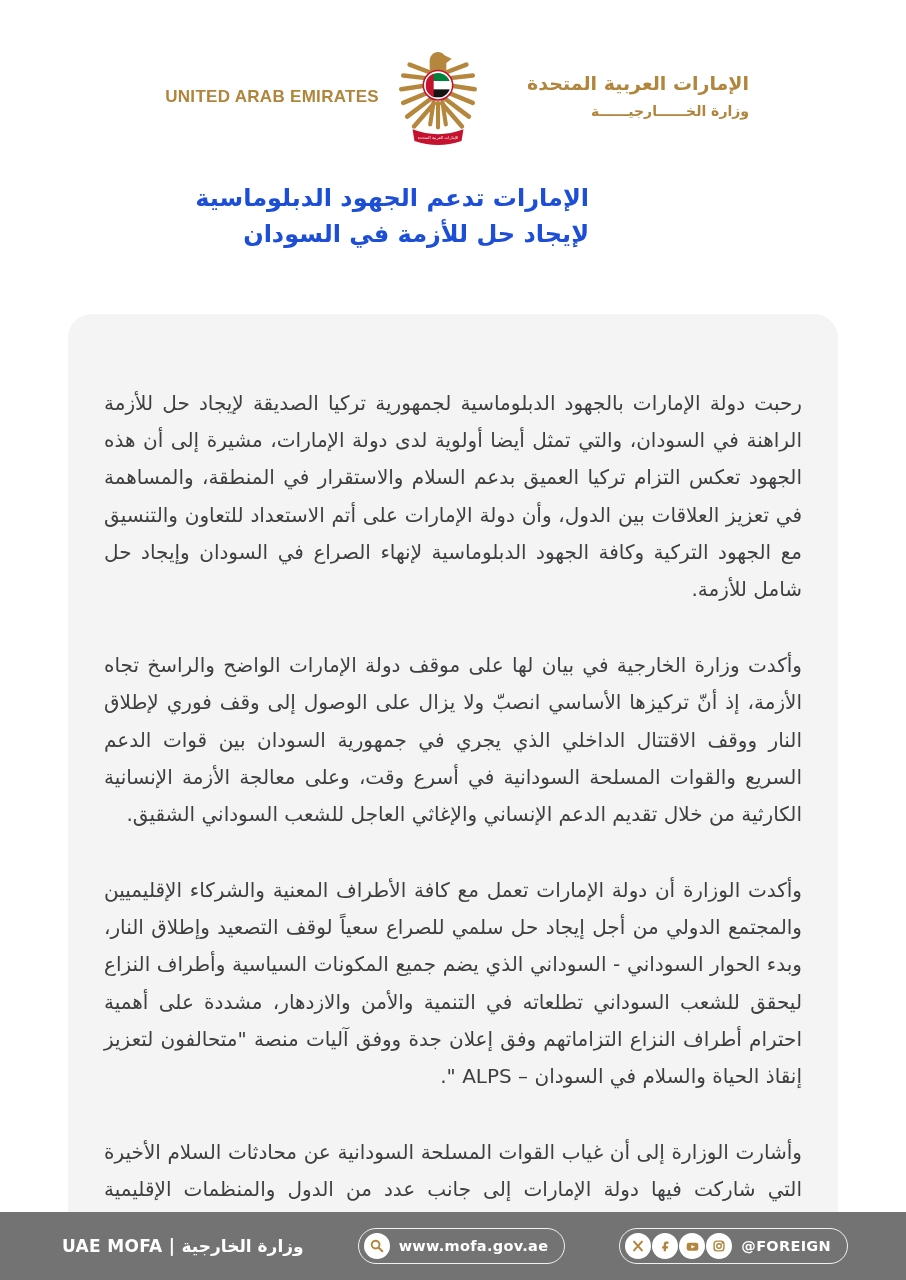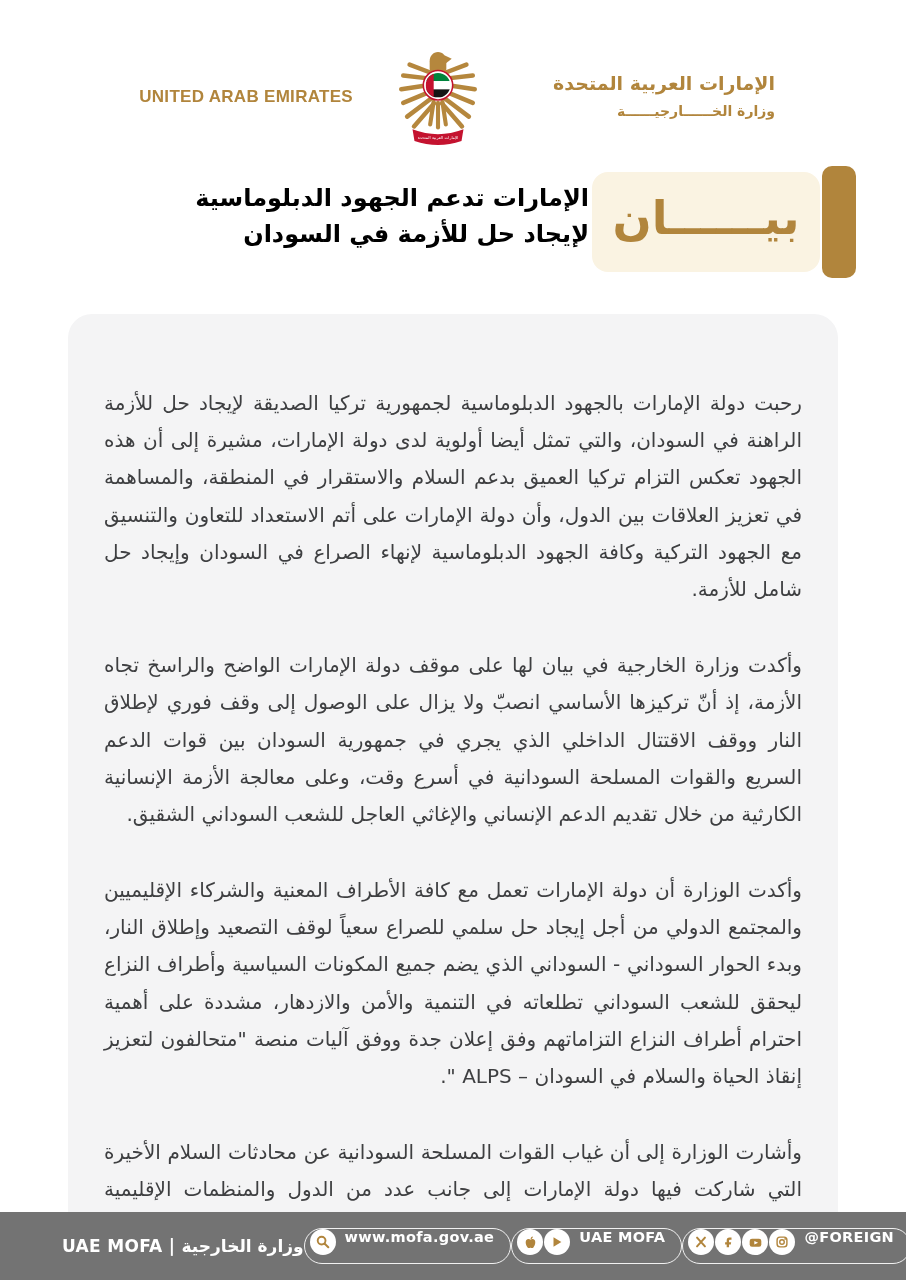--- a/index.html
+++ b/index.html
@@ -10,21 +10,21 @@
     font-family:"DejaVu Sans", sans-serif;
     overflow:hidden;
   }
 
   
   .header {
     padding-top:42px;
     display:flex;
     justify-content:center;
     align-items:center;
-    gap:36px;
+    gap:10px;
   }
   .hdr-en {
     text-align:right;
     font-family:"Liberation Sans", sans-serif;
     font-weight:bold;
     font-size:17px;
     line-height:24px;
     color:#b1853c;
     letter-spacing:.3px;
     width:222px;
@@ -60,21 +60,21 @@
     width:34px; height:112px;
     background:#b1853c;
     border-radius:10px;
     margin-left:2px;
   }
   .stmt-title {
     position:absolute; right:317px; top:16px;
     width:436px;
     direction:rtl; text-align:right;
     font-size:24px; line-height:36px; font-weight:bold;
-    color:#000000;
+    color:#1d4ed8;
   }
 
   
   .body-panel {
     margin:28px auto 0;
     width:770px;
     min-height:905px;
     background:#f4f4f5;
     border-radius:24px;
     padding:32px 36px 30px;
@@ -101,21 +101,21 @@
     color:#fff;
   }
   .footer-brand {
     direction:ltr;
     font-weight:bold;
     font-size:17px;
     letter-spacing:.3px;
     white-space:nowrap;
   }
   .pill {
-    display:flex; align-items:flex-start;
+    display:flex; align-items:center;
     border:1.4px solid rgba(255,255,255,.9);
     border-radius:999px;
     height:36px;
     padding:0 16px 0 5px;
     gap:9px;
     background:transparent;
     cursor:pointer;
   }
   .pill .label {
     font-size:14.5px; font-weight:bold; color:#fff; letter-spacing:.3px;
@@ -180,26 +180,20 @@
   </svg>
 
   <div class="hdr-ar">
     <div class="l1">الإمارات العربية المتحدة</div>
     <div class="l2">وزارة الخــــــارجيــــــة</div>
   </div>
 </div>
 
 <div class="banner-row">
   <h1 class="stmt-title">الإمارات تدعم الجهود الدبلوماسية لإيجاد حل للأزمة في السودان</h1>
-  <div class="badge-wrap">
-    <div class="badge-box">
-      <span class="badge-word">بيــــــان</span>
-    </div>
-    <div class="badge-bar"></div>
-  </div>
 </div>
 
 <div class="body-panel">
   <p>رحبت دولة الإمارات بالجهود الدبلوماسية لجمهورية تركيا الصديقة لإيجاد حل للأزمة الراهنة في السودان، والتي تمثل أيضا أولوية لدى دولة الإمارات، مشيرة إلى أن هذه الجهود تعكس التزام تركيا العميق بدعم السلام والاستقرار في المنطقة، والمساهمة في تعزيز العلاقات بين الدول، وأن دولة الإمارات على أتم الاستعداد للتعاون والتنسيق مع الجهود التركية وكافة الجهود الدبلوماسية لإنهاء الصراع في السودان وإيجاد حل شامل للأزمة.</p>
   <p>وأكدت وزارة الخارجية في بيان لها على موقف دولة الإمارات الواضح والراسخ تجاه الأزمة، إذ أنّ تركيزها الأساسي انصبّ ولا يزال على الوصول إلى وقف فوري لإطلاق النار ووقف الاقتتال الداخلي الذي يجري في جمهورية السودان بين قوات الدعم السريع والقوات المسلحة السودانية في أسرع وقت، وعلى معالجة الأزمة الإنسانية الكارثية من خلال تقديم الدعم الإنساني والإغاثي العاجل للشعب السوداني الشقيق.</p>
   <p>وأكدت الوزارة أن دولة الإمارات تعمل مع كافة الأطراف المعنية والشركاء الإقليميين والمجتمع الدولي من أجل إيجاد حل سلمي للصراع سعياً لوقف التصعيد وإطلاق النار، وبدء الحوار السوداني - السوداني الذي يضم جميع المكونات السياسية وأطراف النزاع ليحقق للشعب السوداني تطلعاته في التنمية والأمن والازدهار، مشددة على أهمية احترام أطراف النزاع التزاماتهم وفق إعلان جدة ووفق آليات منصة "متحالفون لتعزيز إنقاذ الحياة والسلام في السودان – ALPS ".</p>
   <p>وأشارت الوزارة إلى أن غياب القوات المسلحة السودانية عن محادثات السلام الأخيرة التي شاركت فيها دولة الإمارات إلى جانب عدد من الدول والمنظمات الإقليمية والدولية عبر منصة ALPS في جنيف يعد تجاهلاً صارخاً لمعاناة الشعب السوداني الشقيق، وعدم الرغبة في التعاون والانخراط في محادثات السلام لإنهاء الأزمة وتحقيق السلام الدائم. وشددت على أهمية الحوار والتفاوض كسبيل وحيد لإنهاء الصراع وتأمين عملية سياسية وإجماع وطني نحو حكومة بقيادة مدنية، داعية كافة الأطراف المعنية للعودة إلى طاولة الحوار والمشاركة الفعالة في جهود إحلال السلام في السودان.</p>
 </div>
 
 <div class="footer">
@@ -208,35 +202,20 @@
   <div class="pill">
     <span class="fcirc">
       <svg viewBox="0 0 16 16" width="16" height="16">
         <circle cx="6.6" cy="6.6" r="3.9" fill="none" stroke="#b1853c" stroke-width="1.9"></circle>
         <path d="M9.7 9.7 L13.3 13.3" stroke="#b1853c" stroke-width="2" stroke-linecap="round"></path>
       </svg>
     </span>
     <span class="label">www.mofa.gov.ae</span>
   </div>
 
-  <div class="pill">
-    <span class="icon-row">
-      <span class="fcirc">
-        <svg viewBox="0 0 16 16" width="15" height="15">
-          <path d="M8 5 C6.9 3.8 4.6 3.9 3.6 5.4 c-1.5 2.2 -.4 6 1.3 7.8 .8 .9 1.7 .9 2.3 .6 .4 -.2 1.2 -.2 1.6 0 .6 .3 1.5 .3 2.3 -.6 1.7 -1.8 2.8 -5.6 1.3 -7.8 C11.4 3.9 9.1 3.8 8 5 z M8.1 4.4 c-.1 -1.6 1 -2.7 2.4 -2.9 .1 1.5 -1 2.8 -2.4 2.9 z" fill="#b1853c"></path>
-        </svg>
-      </span>
-      <span class="fcirc">
-        <svg viewBox="0 0 16 16" width="14" height="14">
-          <path d="M4 2.5 L13 8 L4 13.5 Z" fill="#b1853c"></path>
-        </svg>
-      </span>
-    </span>
-    <span class="label">UAE MOFA</span>
-  </div>
 
   <div class="pill">
     <span class="icon-row">
       <span class="fcirc">
         <svg viewBox="0 0 16 16" width="14" height="14">
           <path d="M3.5 3 L12.5 13 M12.5 3 L3.5 13" stroke="#b1853c" stroke-width="2.3" stroke-linecap="round"></path>
         </svg>
       </span>
       <span class="fcirc">
         <svg viewBox="0 0 16 16" width="14" height="14">

